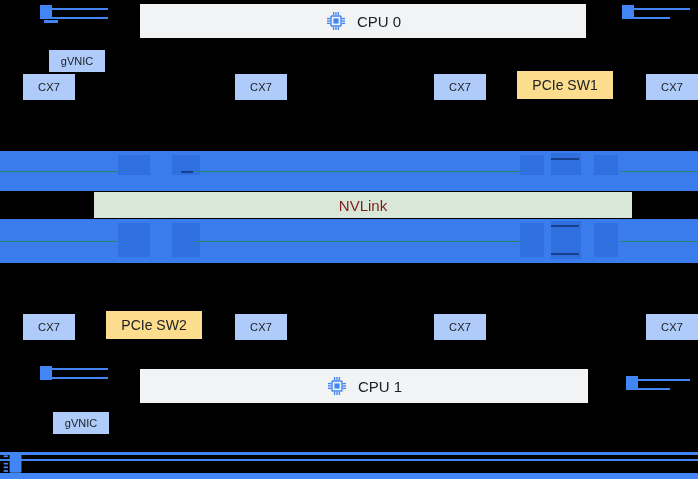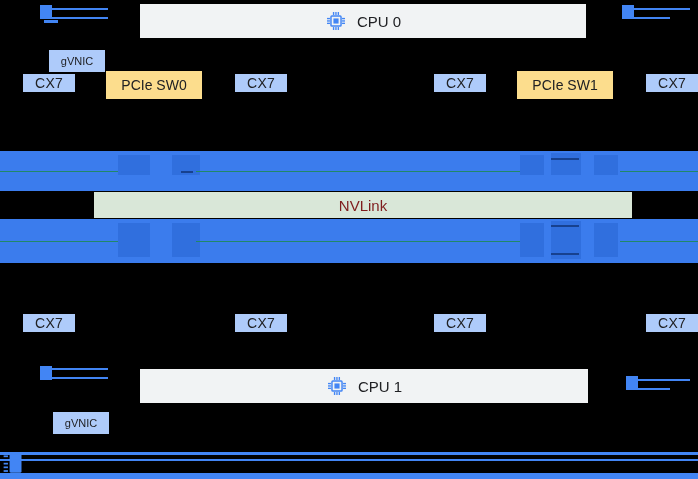--- a/index.html
+++ b/index.html
@@ -20,23 +20,23 @@
     box-sizing: border-box;
     display: flex;
     align-items: center;
     justify-content: center;
     color: #202124;
     white-space: nowrap;
   }
   
   .cx7 {
     background: #aecbfa;
-    font-size: 14px;
+    font-size: 11px;
     letter-spacing: 0.2px;
-    height: 18px;
+    height: 26px;
     width: 52px;
   }
   
   .pcie {
     background: #fcdd8d;
     font-size: 14px;
     height: 28px;
     width: 96px;
   }
   
@@ -151,21 +151,20 @@
     </span>
     <span>CPU 0</span>
   </div>
 
   <div class="rail" style="left:622px; top:8px; width:68px;"></div>
   <div class="rail" style="left:622px; top:17px; width:48px;"></div>
   <div class="port" style="left:622px; top:5px; width:12px; height:14px;"></div>
   <div class="node" style="left:640px; top:22px; width:56px; height:14px;"></div>
 
   <div class="node cx7" style="left:23px;  top:74px;">CX7</div>
-  <div class="node pcie" style="left:106px; top:71px;">PCIe SW0</div>
   <div class="node cx7" style="left:235px; top:74px;">CX7</div>
 
   <div class="node cx7" style="left:434px; top:74px;">CX7</div>
   <div class="node pcie" style="left:517px; top:71px;">PCIe SW1</div>
   <div class="node cx7" style="left:646px; top:74px;">CX7</div>
 
   <div class="gpu-band" style="left:0px; top:151px; width:698px; height:38px;">
     <div class="gpu-mark" style="left:118px; top:4px; width:32px; height:30px;"></div>
     <div class="gpu-mark" style="left:172px; top:4px; width:28px; height:30px;"></div>
     <div class="gpu-mark" style="left:520px; top:4px; width:24px; height:30px;"></div>
@@ -189,20 +188,21 @@
     <div class="gpu-mark" style="left:551px; top:2px; width:30px; height:38px;"></div>
     <div class="gpu-mark" style="left:594px; top:4px; width:24px; height:34px;"></div>
     <div class="gpu-line" style="left:0px;  top:22px; width:118px;"></div>
     <div class="gpu-line" style="left:196px;top:22px; width:324px;"></div>
     <div class="gpu-line" style="left:620px;top:22px; width:78px;"></div>
     <div class="gpu-dark" style="left:551px;top:6px;  width:28px;"></div>
     <div class="gpu-dark" style="left:551px;top:34px; width:28px;"></div>
   </div>
 
   <div class="node cx7" style="left:23px;  top:314px;">CX7</div>
+  <div class="node pcie" style="left:106px; top:311px;">PCIe SW2</div>
   <div class="node cx7" style="left:235px; top:314px;">CX7</div>
 
   <div class="node cx7" style="left:434px; top:314px;">CX7</div>
   <div class="node cx7" style="left:646px; top:314px;">CX7</div>
 
   <div class="rail" style="left:40px; top:368px; width:68px;"></div>
   <div class="rail" style="left:40px; top:377px; width:68px;"></div>
   <div class="port" style="left:40px; top:366px; width:12px; height:14px;"></div>
 
   <div class="node gvnic" style="left:53px; top:388px;">gVNIC</div>

